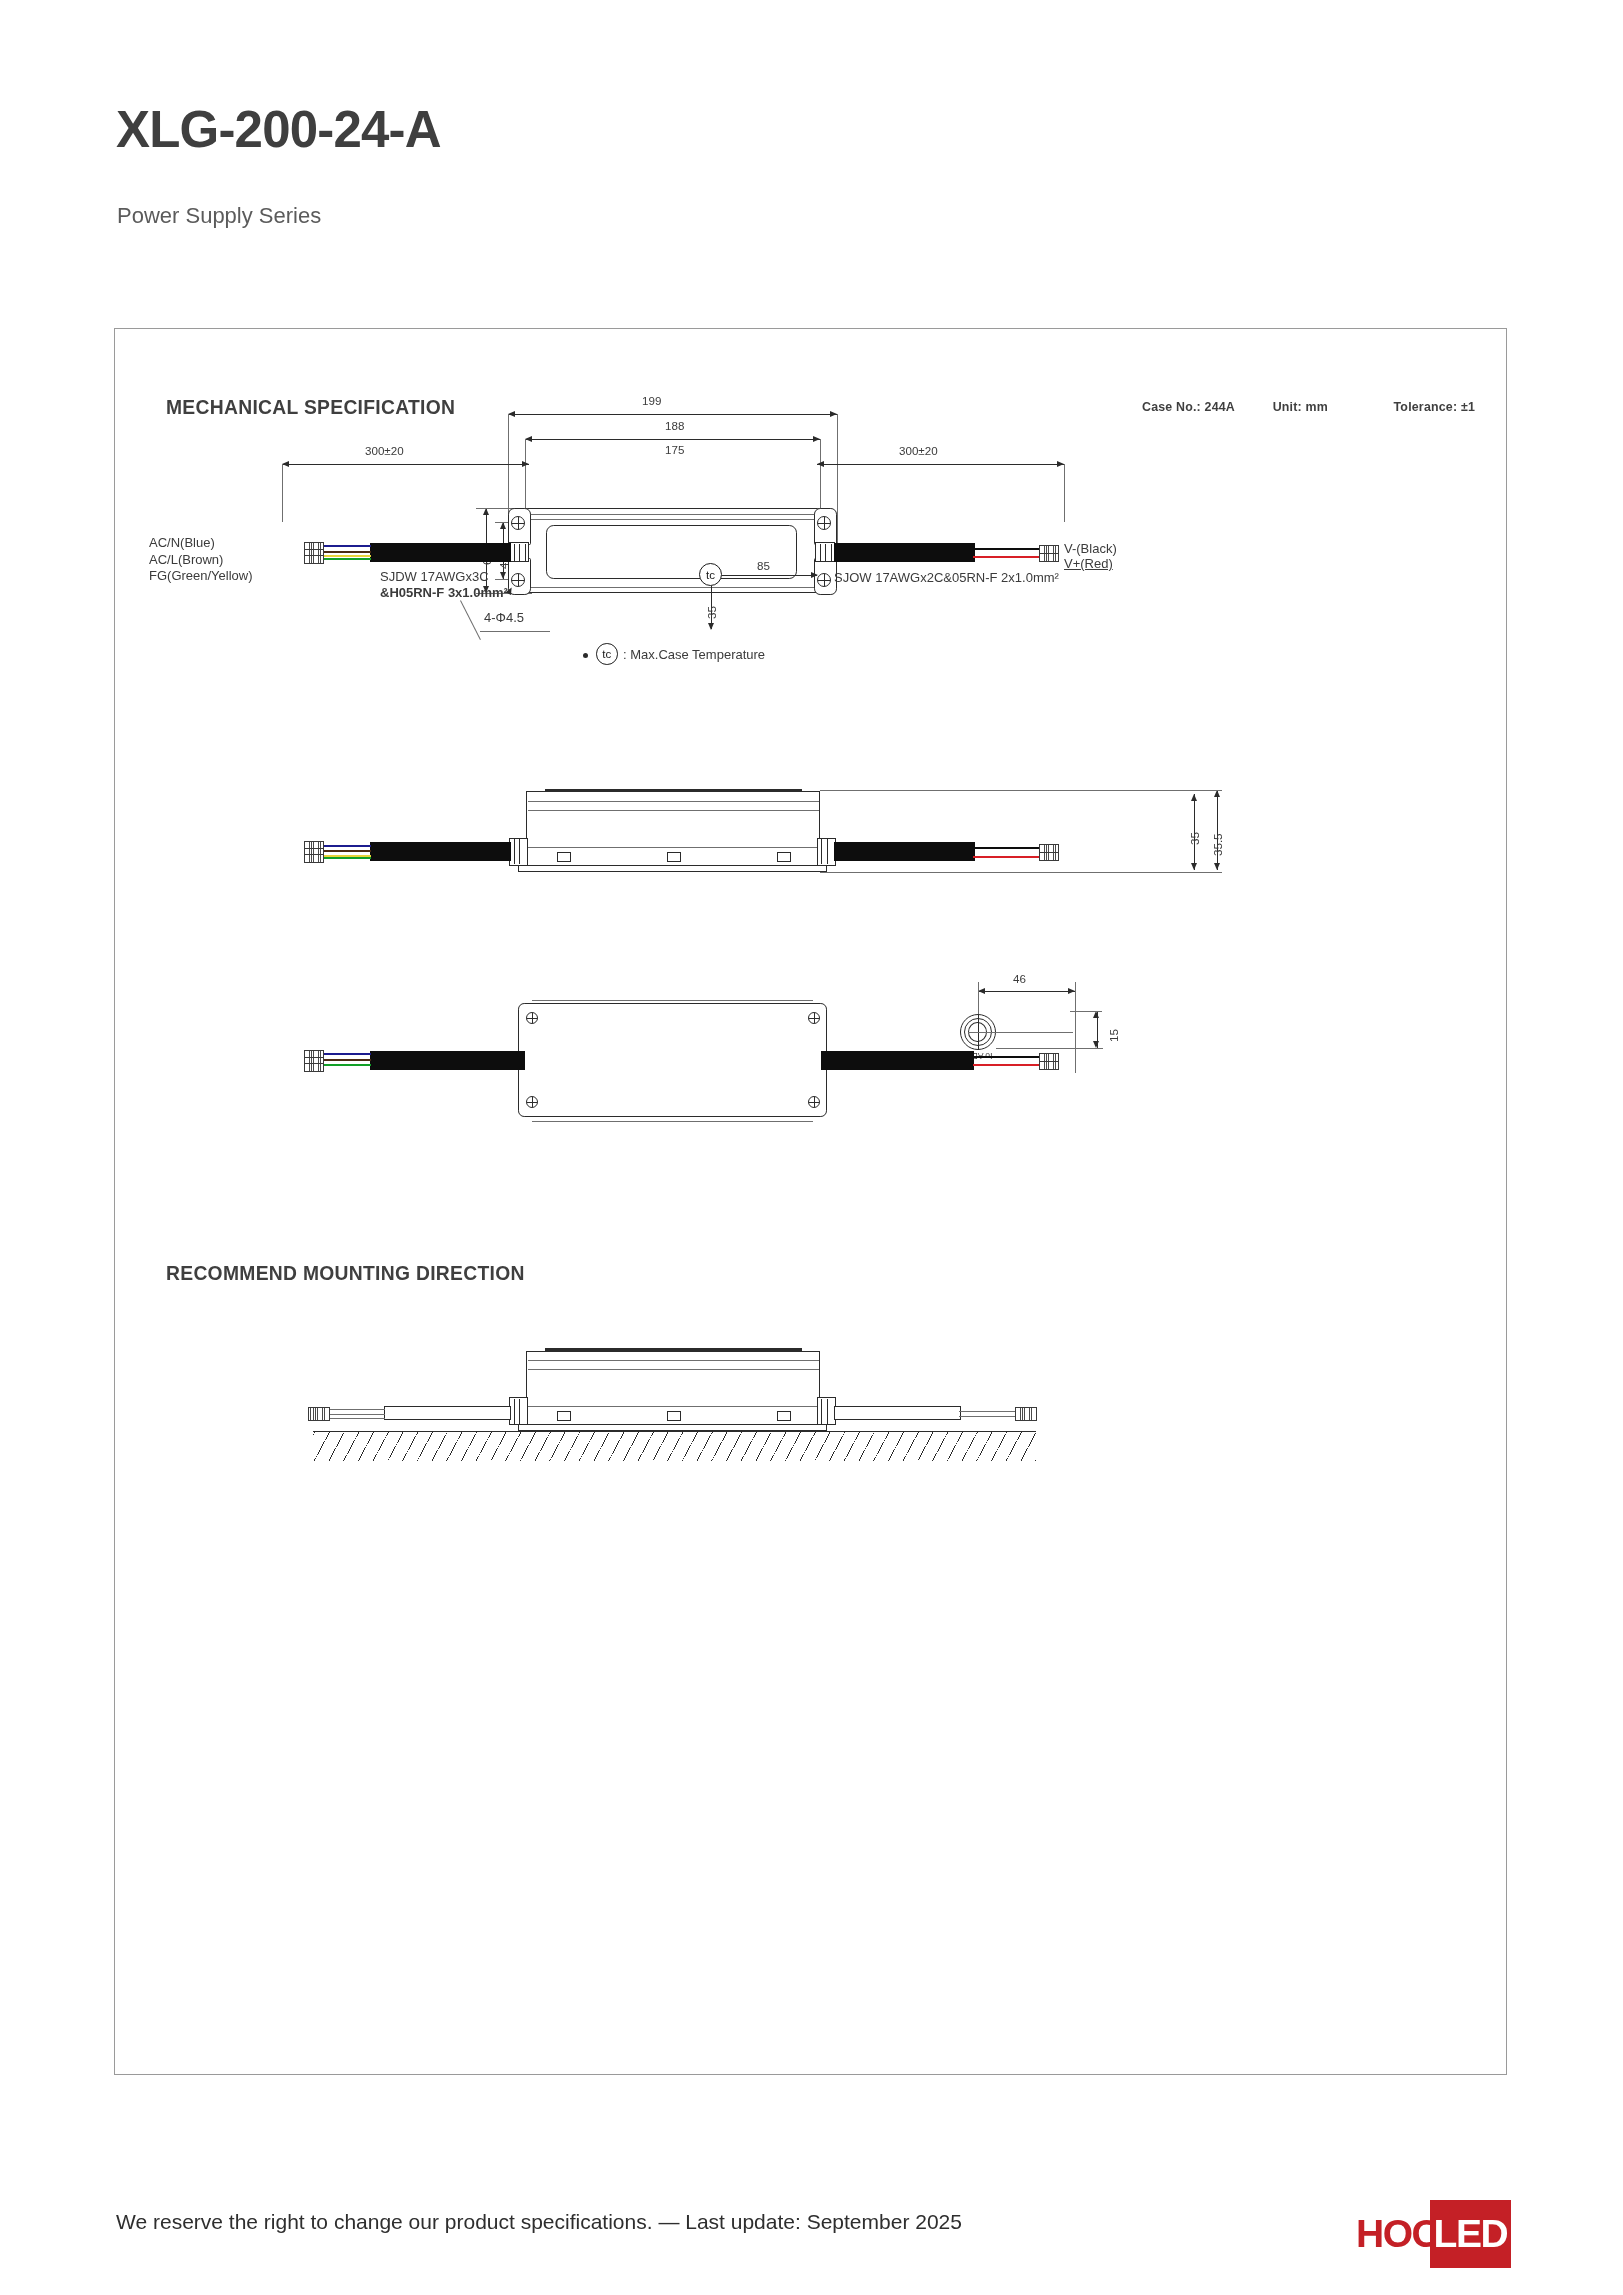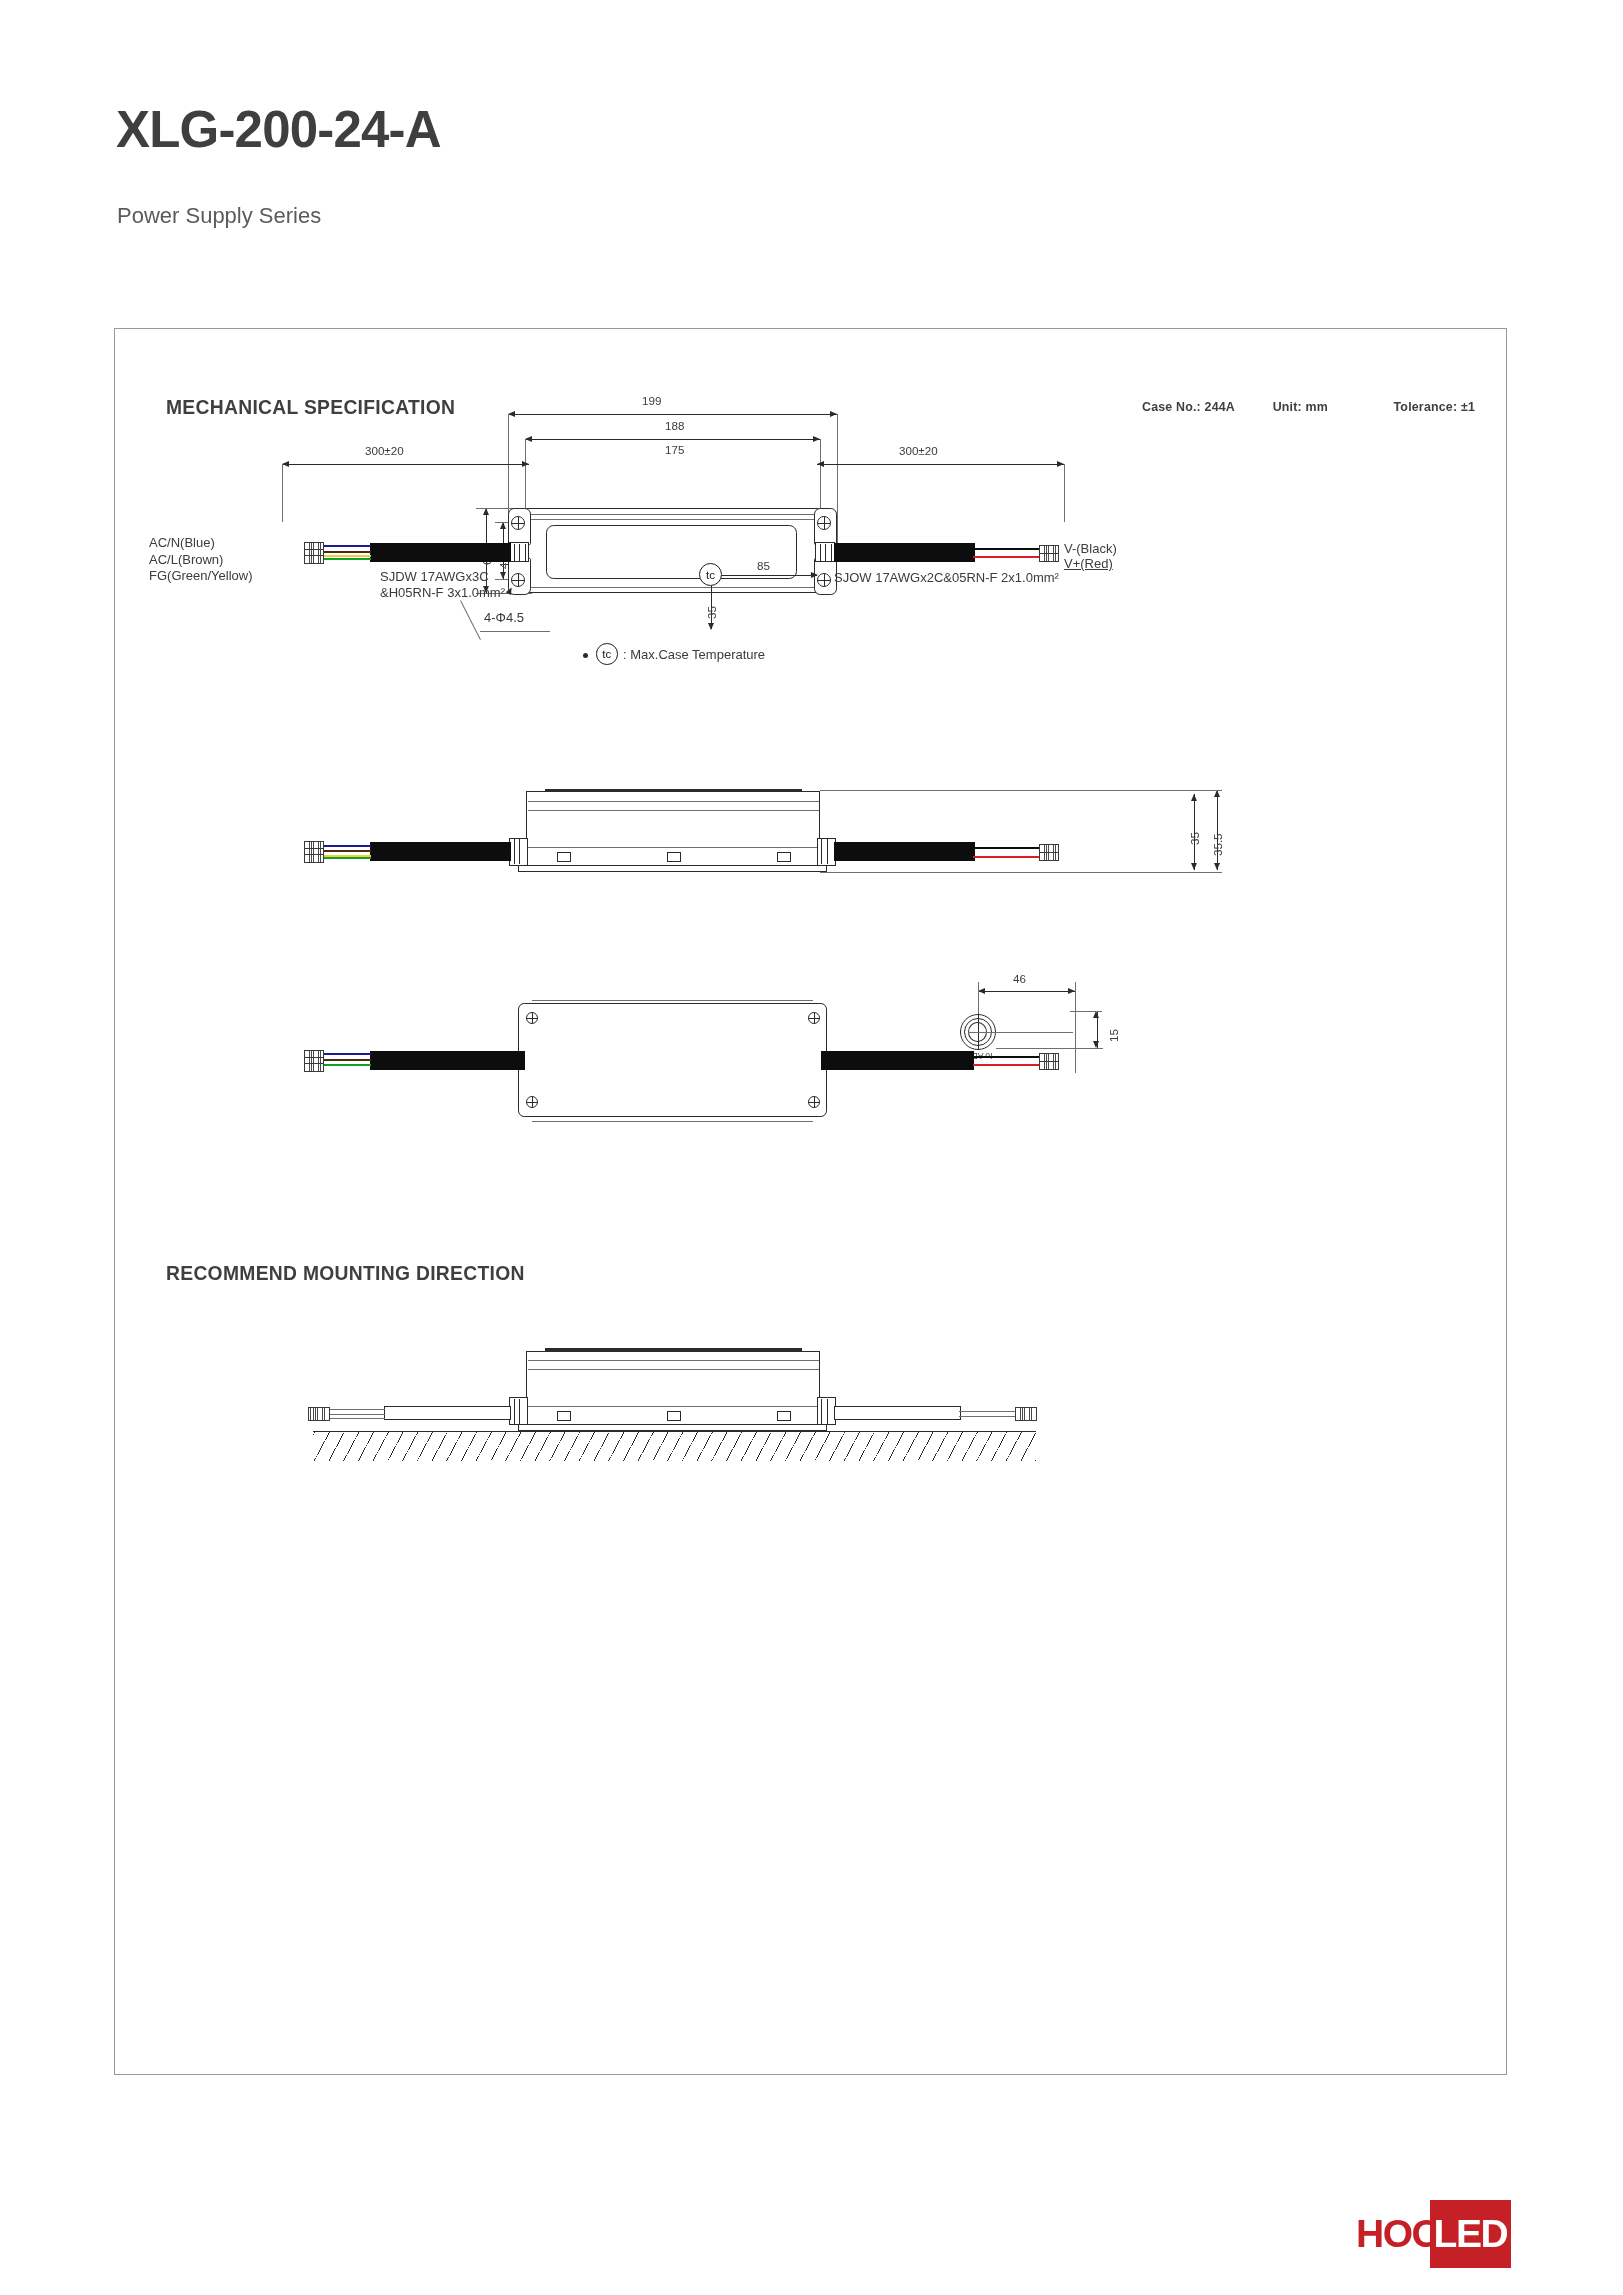--- a/index.html
+++ b/index.html
@@ -249,21 +249,21 @@
     <div class="wire" style="left:207px; top:229px; width:49px; background:#12a028;"></div>
     <div class="strand" style="left:189px; top:213px;"></div>
     <div class="strand" style="left:189px; top:220px;"></div>
     <div class="strand" style="left:189px; top:226px;"></div>
 
     <div class="wirelbl" style="left:34px; top:206px;">AC/N(Blue)</div>
     <div class="wirelbl" style="left:34px; top:223px;">AC/L(Brown)</div>
     <div class="wirelbl" style="left:34px; top:239px;">FG(Green/Yellow)</div>
 
     <div class="wirelbl" style="left:265px; top:240px;">SJDW 17AWGx3C</div>
-    <div class="wirelbl" style="left:265px; top:256px;">&amp;H05RN-F 3x1.0mm²</div>
+    <div class="wirelbl" style="left:265px; top:256px;font-weight:bold;">&amp;H05RN-F 3x1.0mm²</div>
 
     <div class="jacket" style="left:719px; top:214px; width:141px; height:18.5px;"></div>
     <div class="wire" style="left:858px; top:219px; width:71px; background:#0d0d0d;"></div>
     <div class="wire" style="left:858px; top:227px; width:71px; background:#d81f26;"></div>
     <div class="strand" style="left:924px; top:216px;"></div>
     <div class="strand" style="left:924px; top:224px;"></div>
 
     <div class="wirelbl" style="left:949px; top:212px;">V-(Black)</div>
     <div class="wirelbl" style="left:949px; top:227px;text-decoration:underline;">V+(Red)</div>
     <div class="wirelbl" style="left:719px; top:241px;">SJOW 17AWGx2C&amp;05RN-F 2x1.0mm²</div>
@@ -414,20 +414,21 @@
     <div class="lnl h" style="left:844px; top:90px; width:57px;"></div>
     <div class="strand" style="left:900px; top:81px; height:14px; width:21.6px;"></div>
 
     <div class="ln h" style="left:198px; top:105px; width:723px; height:1.2px;"></div>
     <div id="ground-hatch" style="left:198px; top:106px; width:723px; height:29px;"></div>
   </div>
 
 </div>
 
 <div id="footer-text">
+  <div>We reserve the right to change our product specifications. — Last update: September 2025</div>
 </div>
 
 <div id="logo">
   <div id="logo-square" style="background: rgb(196, 32, 38);"></div>
   <div id="logo-hoo" style="color: rgb(196, 32, 38);">HOO</div>
   <div id="logo-led">LED</div>
 </div>
 
 
 </body></html>

